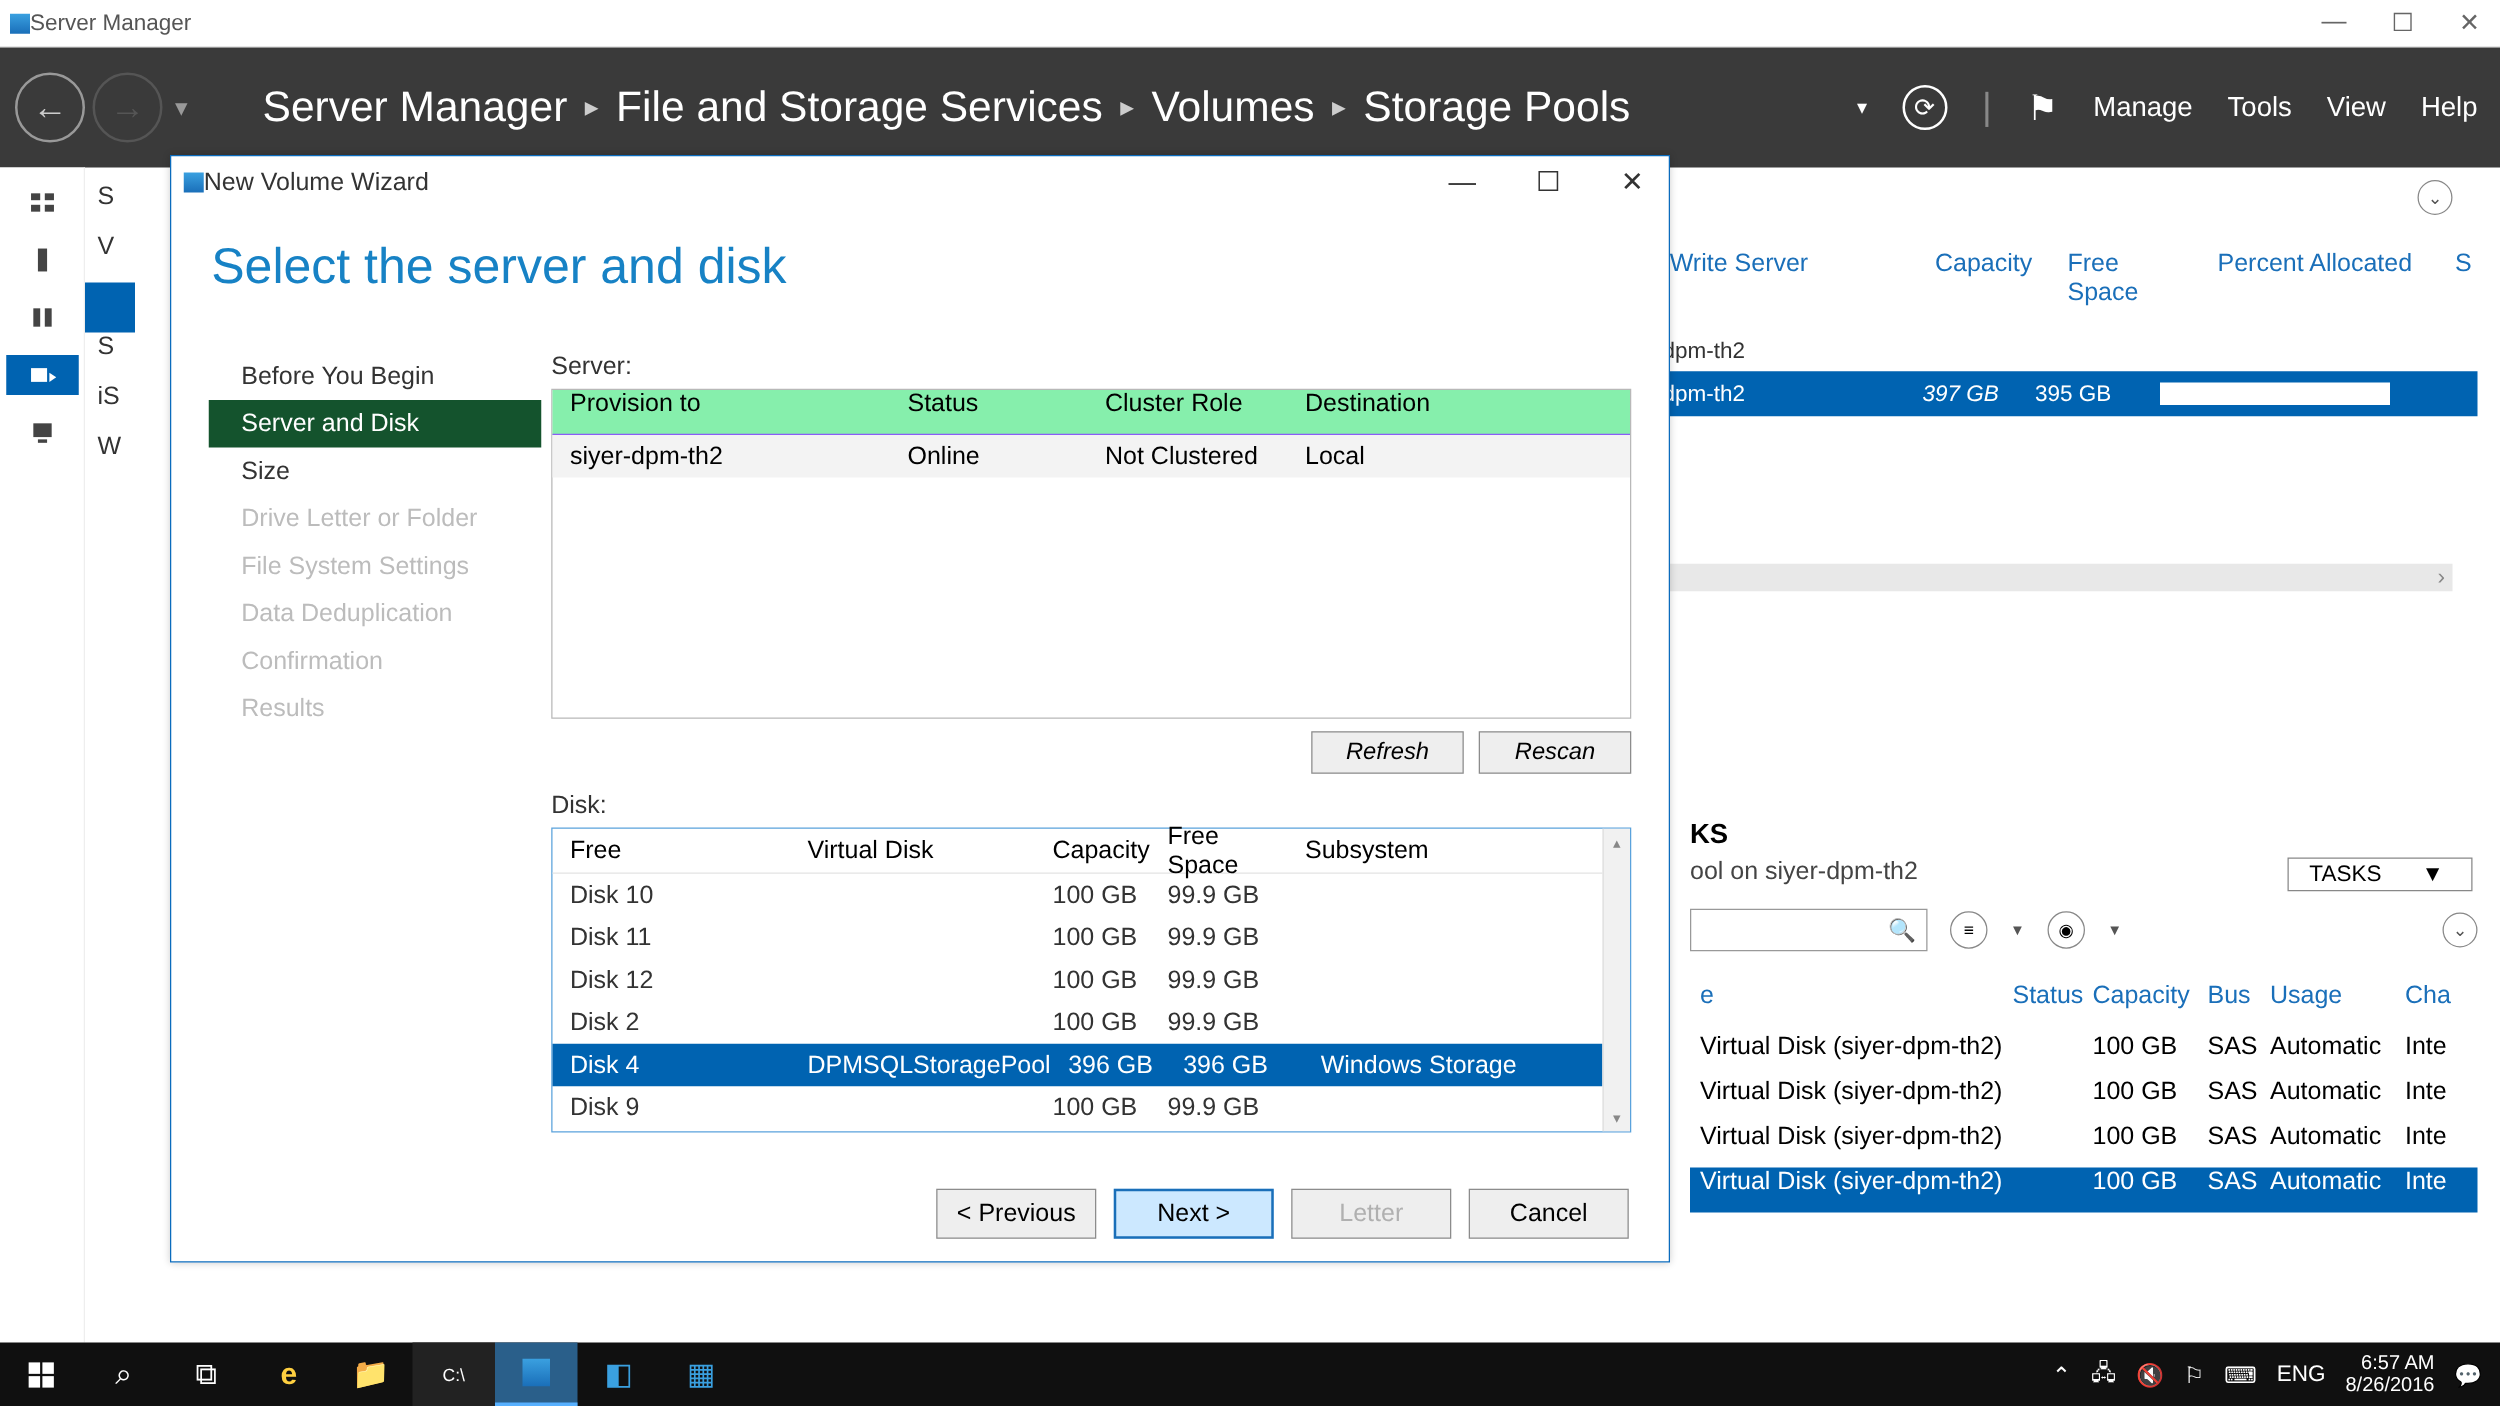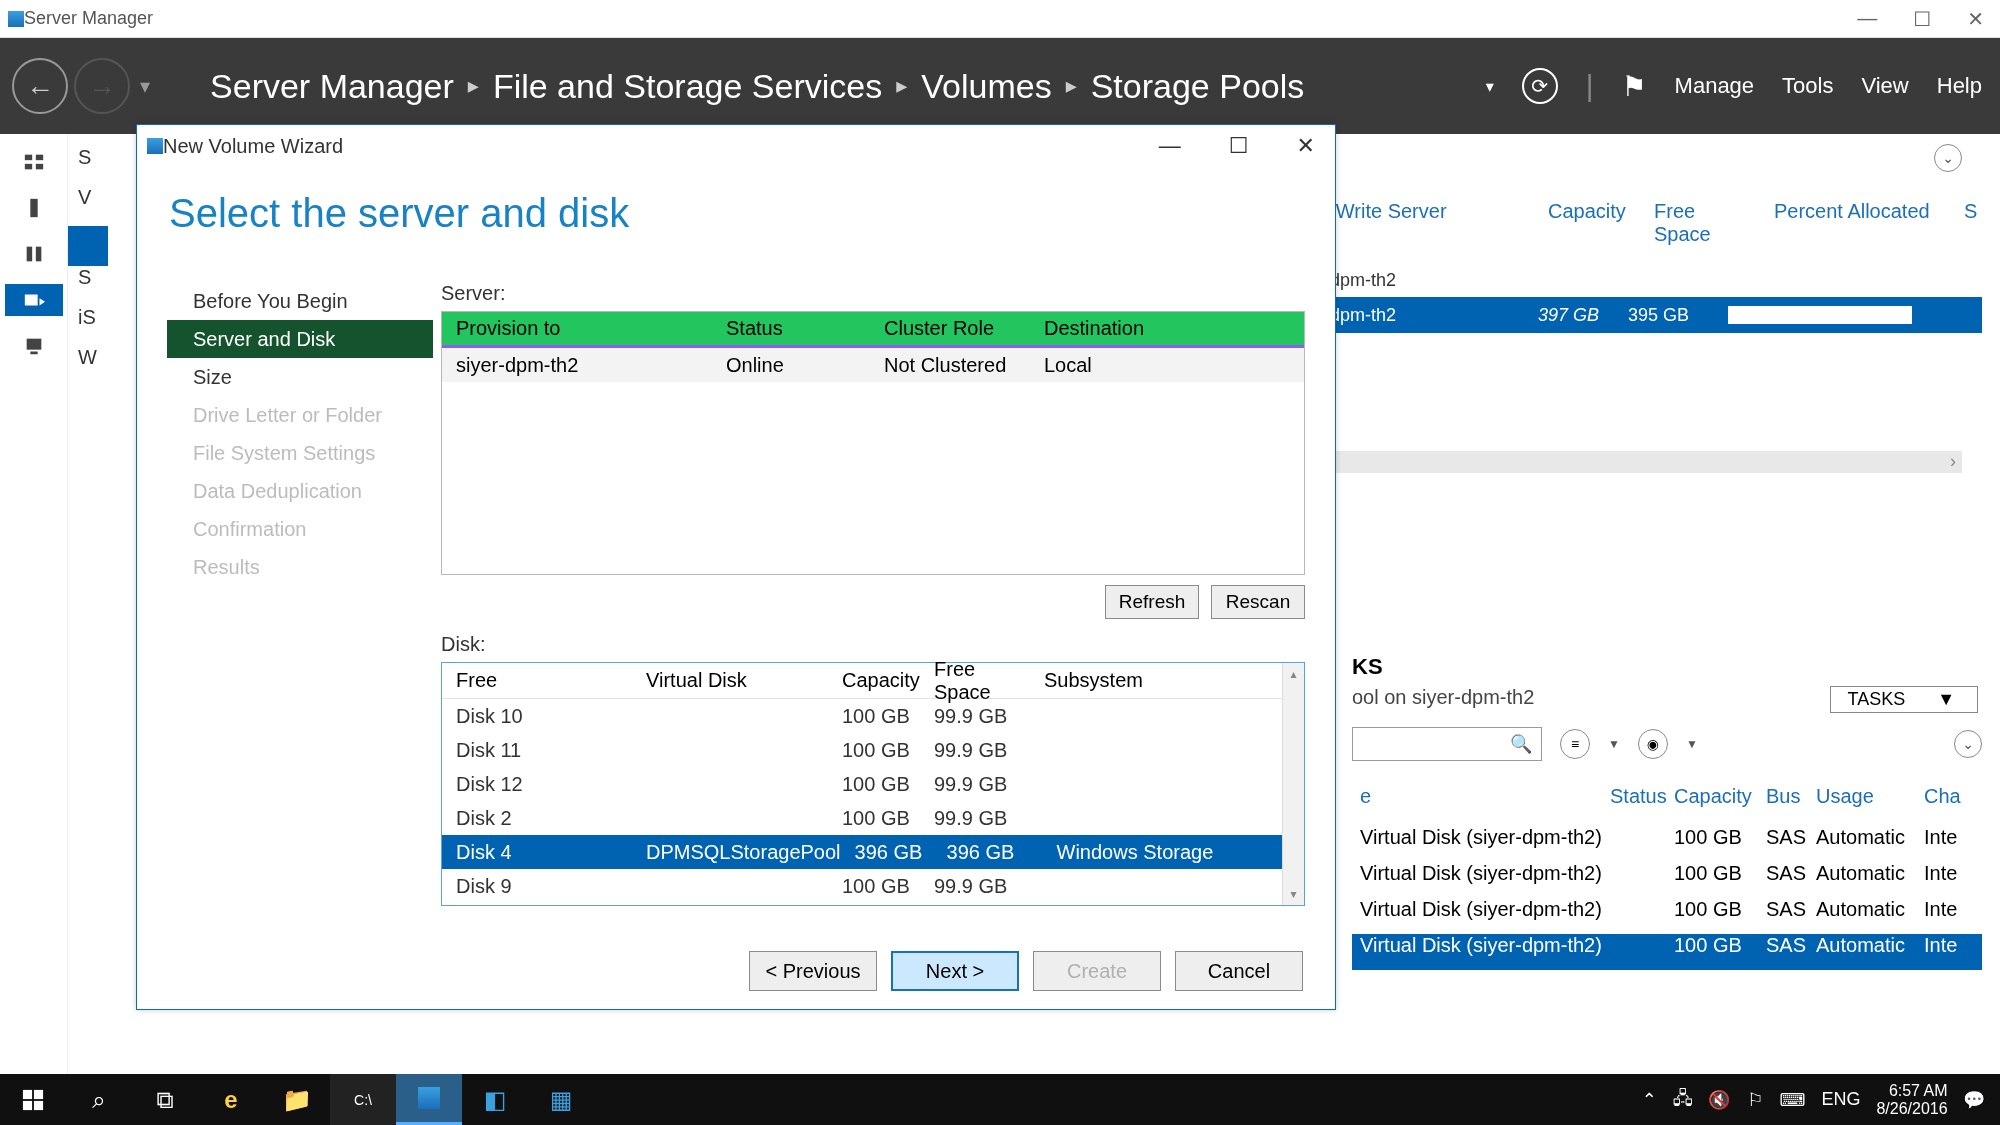--- a/index.html
+++ b/index.html
@@ -76,26 +76,26 @@
   .dlg-title .ctrls{ margin-left:auto; display:flex; gap:48px; font-size:22px; color:#333; padding-right:10px;}
   .dlg-h1 { font-size:40px; font-weight:300; color:#1782c5; padding:24px 0 46px 32px;}
   .dlg-body { display:flex; padding:0 30px 0 0;}
   .steps { width:296px; padding-left:38px; }
   .step { height:38px; display:flex; align-items:center; font-size:20px; color:#333; padding-left:18px;}
   .step.sel { background:#14532d; color:#fff; margin-left:-8px; padding-left:26px;}
   .step.disabled { color:#bcbcbc;}
   .rightpane { flex:1; padding-left:8px;}
   .lbl { font-size:20px; color:#333; margin-bottom:6px;}
   .server-grid { border:1px solid #b8b8b8; height:264px;}
-  .grid-head { display:flex; background:#22c55e; height:36px; align-items:center; border-bottom:3px solid #8b5cf6; font-size:20px;}
+  .grid-head { display:flex; background:#86efac; height:36px; border-bottom:1px solid #8b5cf6; font-size:20px;}
   .gh { padding-left:14px;}
   .gh1{ flex:0 0 270px;} .gh2{ flex:0 0 158px;} .gh3{ flex:0 0 160px;} .gh4{ flex:1;}
   .grid-row { display:flex; height:34px; align-items:center; background:#f3f3f3; font-size:20px;}
   .btn-row { display:flex; justify-content:flex-end; gap:12px; margin:10px 0 14px 0;}
-  .btn { border:1px solid #8c8c8c; background:#eee; width:94px; height:34px; font-size:19px; display:flex; align-items:center; justify-content:center;}
+  .btn { border:1px solid #8c8c8c; background:#eee; width:122px; height:34px; font-size:19px; display:flex; align-items:center; justify-content:center;font-style:italic;}
   .disk-grid { border:1px solid #5aa2dc; height:244px; display:flex;}
   .disk-inner { flex:1; }
   .dhead{ display:flex; height:36px; align-items:center; border-bottom:1px solid #e4e4e4; font-size:20px;}
   .dh{ padding-left:14px;}
   .dh1{flex:0 0 190px;} .dh2{flex:0 0 196px;} .dh3{flex:0 0 92px;} .dh4{flex:0 0 110px;} .dh5{flex:1;}
   .drow{ display:flex; height:34px; align-items:center; font-size:20px; color:#333;}
   .drow.sel{ background:#0063b1; color:#fff;}
   .disk-scroll{ width:22px; background:#f1f1f1; border-left:1px solid #ddd; display:flex; flex-direction:column; justify-content:space-between; align-items:center; font-size:12px; color:#888; padding:4px 0;}
   .footer-btns{ position:absolute; bottom:18px; right:32px; display:flex; gap:14px;}
   .fbtn{ width:128px; height:40px; border:1px solid #8c8c8c; background:#eee; display:flex; align-items:center; justify-content:center; font-size:20px;}
@@ -380,21 +380,21 @@
         <div class="disk-scroll">
             <span>▴</span>
             <span>▾</span>
           </div>
       </div>
     </div>
   </div>
   <div class="footer-btns">
     <div class="fbtn">&lt; Previous</div>
     <div class="fbtn primary">Next &gt;</div>
-    <div class="fbtn disabled">Create</div>
+    <div class="fbtn disabled">Letter</div>
     <div class="fbtn">Cancel</div>
   </div>
 </div>
 
 <div class="taskbar">
   <div class="tbitem">
       <svg width="22" height="22" viewBox="0 0 24 24">
         <rect x="1" y="1" width="10" height="10" fill="#fff"></rect>
         <rect x="13" y="1" width="10" height="10" fill="#fff"></rect>
         <rect x="1" y="13" width="10" height="10" fill="#fff"></rect>

